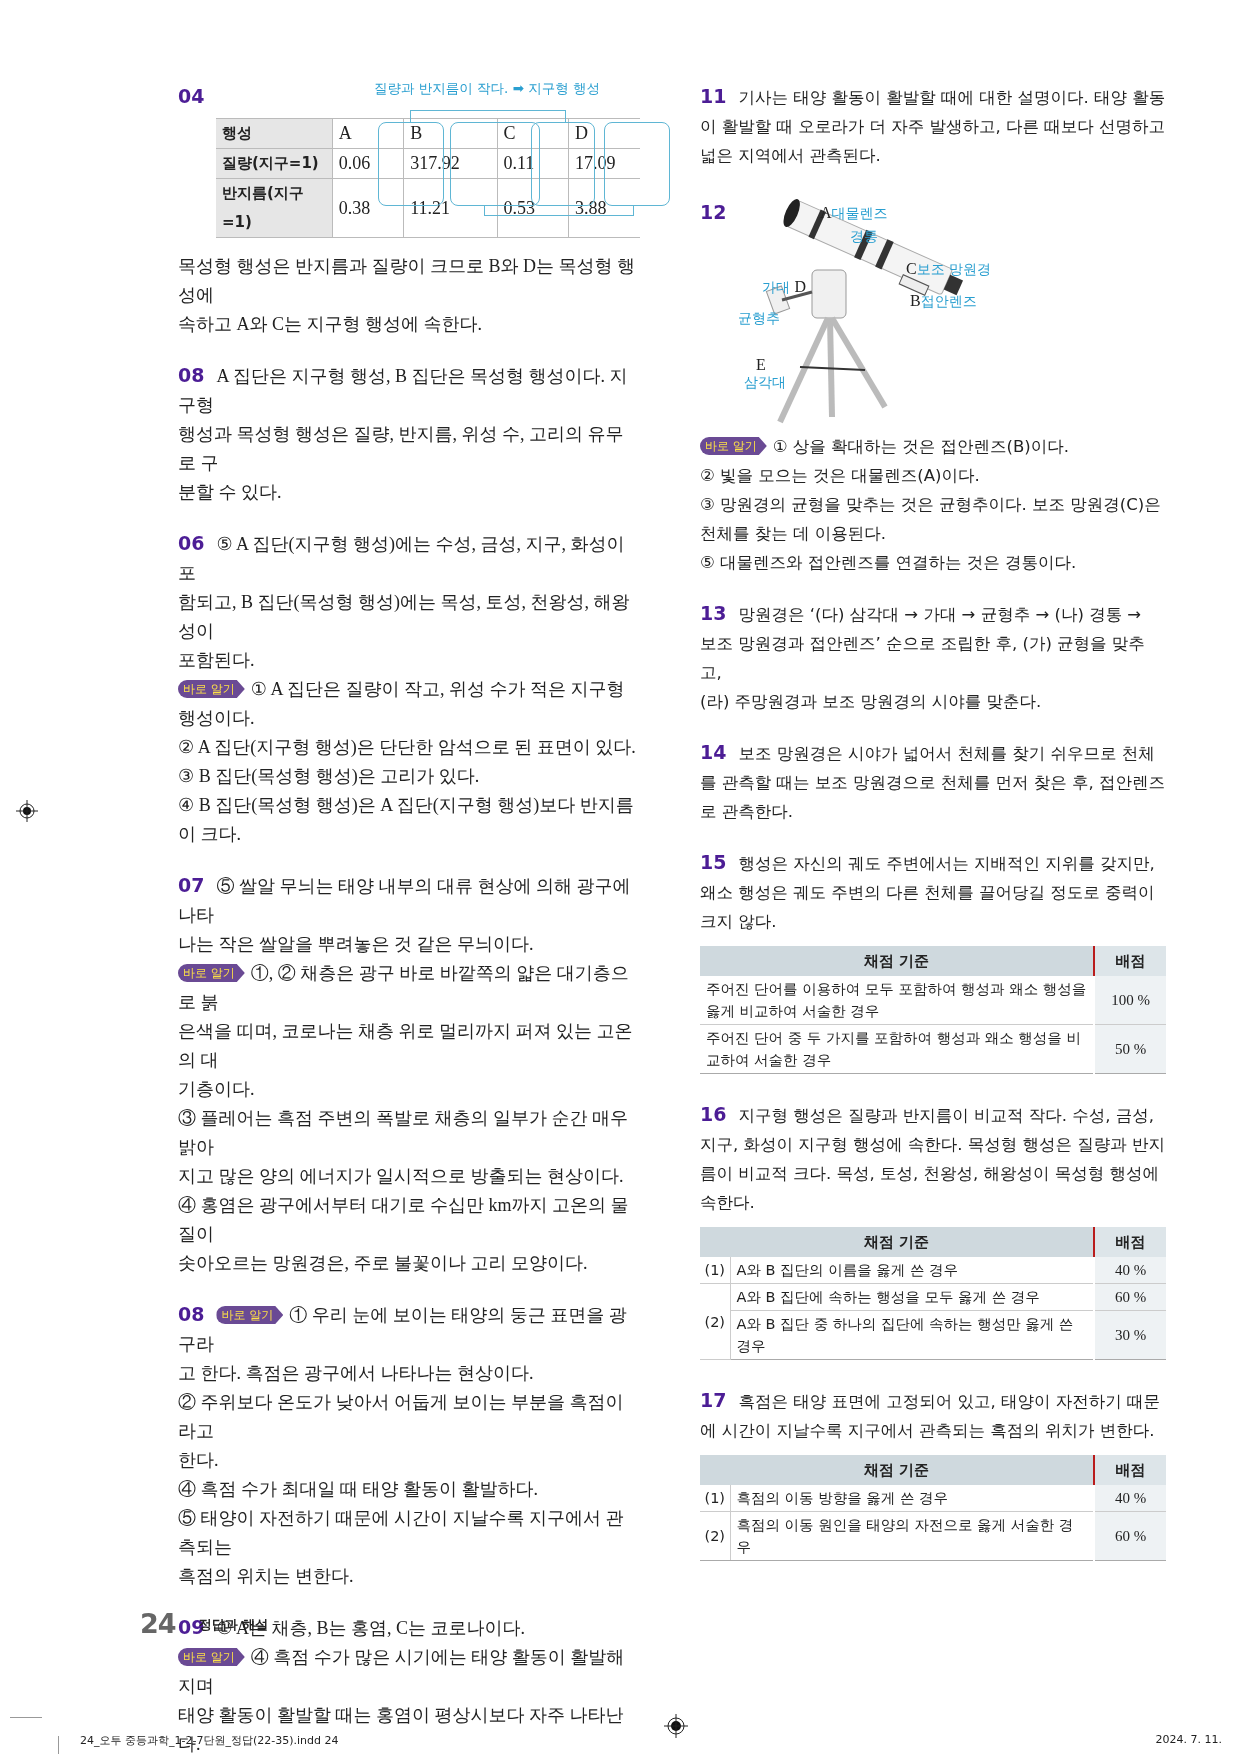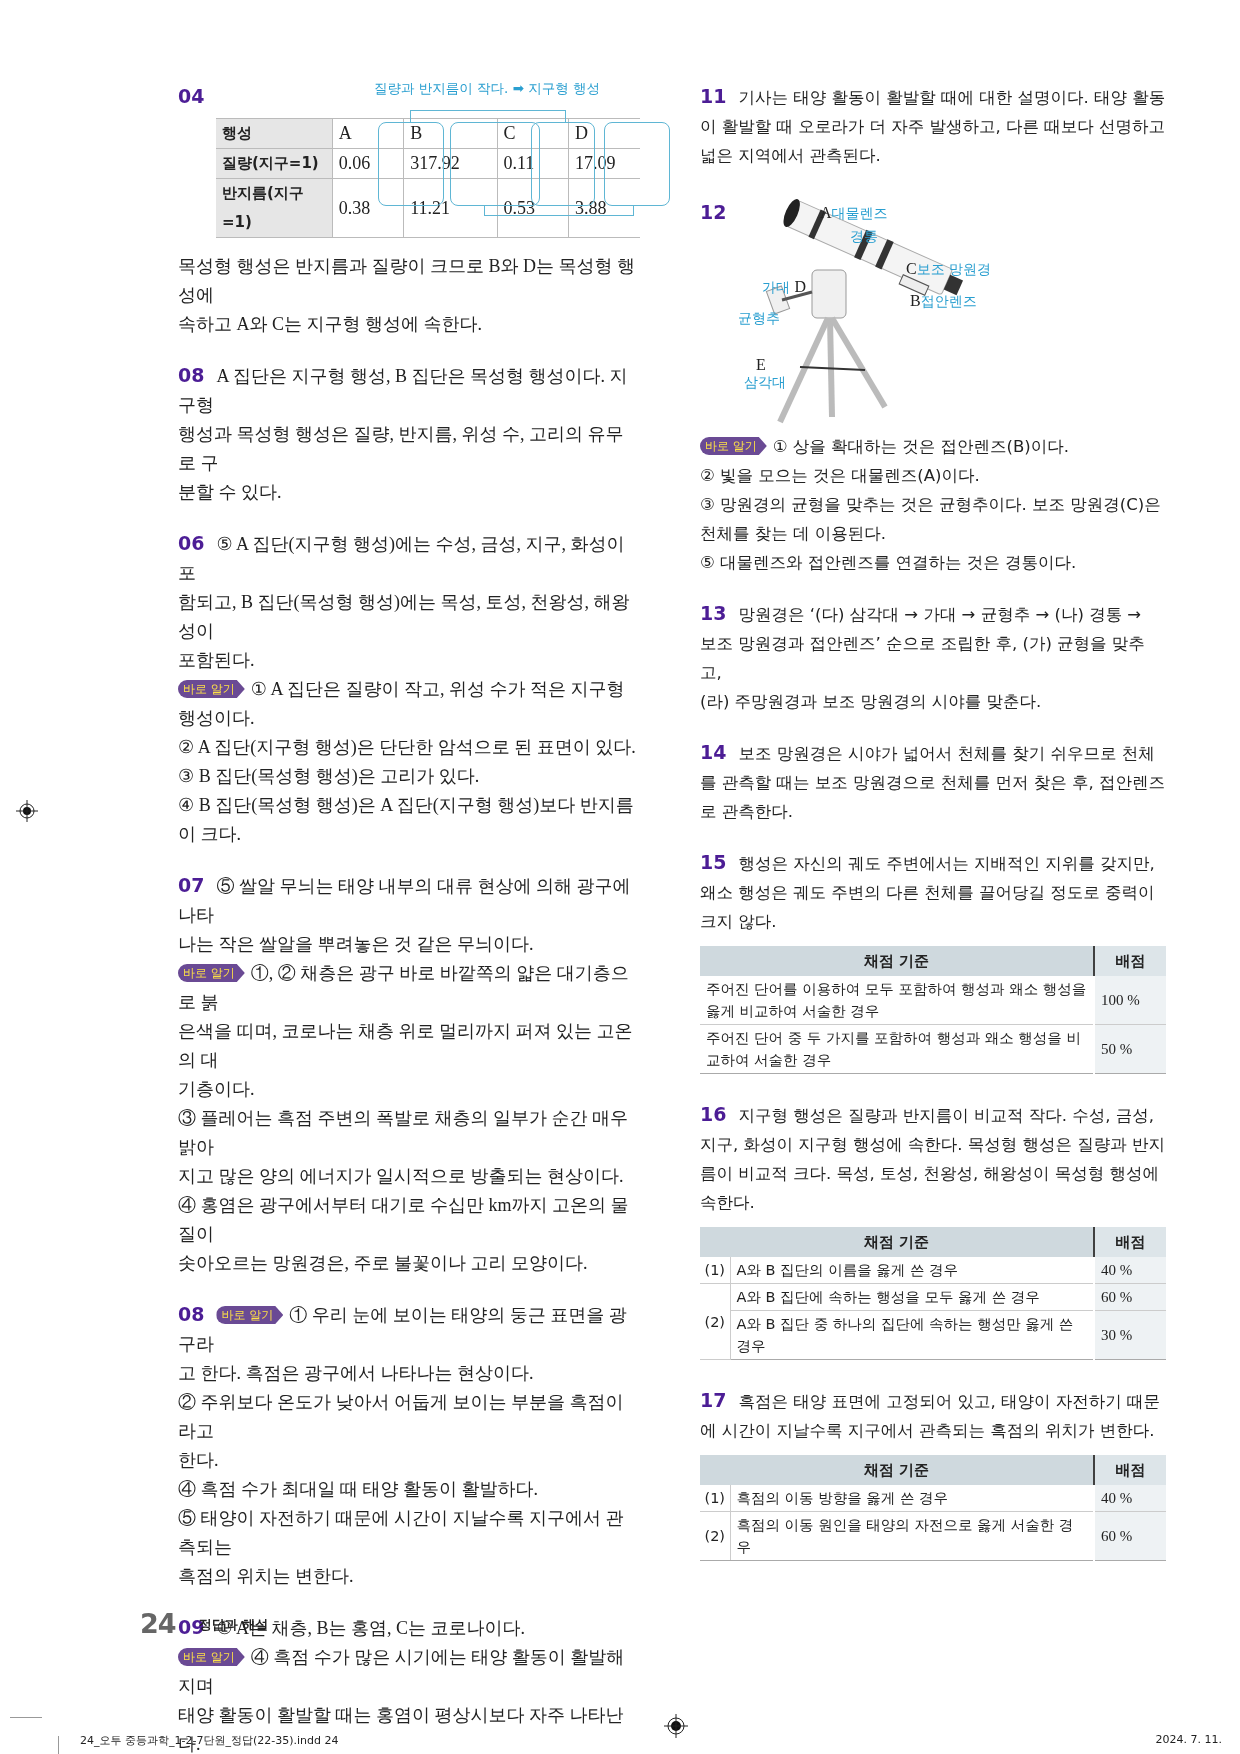--- a/index.html
+++ b/index.html
@@ -20,23 +20,23 @@
 table.planet{position:absolute;left:38px;top:36px;border-collapse:collapse;font-size:18px}
 table.planet td{border-top:1px solid #bbb;border-bottom:1px solid #bbb;border-left:1px solid #bbb;height:30px;text-align:left;padding:0 6px}
 table.planet td.h{background:#e6e6e6;font-family:"DejaVu Sans",sans-serif;font-weight:bold;font-size:15px;width:118px;border-left:none}
 table.planet td.v{width:72px}
 table.planet td.v.b{width:94px}
 .boxcol{position:absolute;border:1.5px solid #5fb6d4;border-radius:8px;top:40px;height:84px}
 .bracket{position:absolute;border:1.5px solid #5fb6d4}
 
 table.score{width:466px;border-collapse:collapse;font-family:"DejaVu Sans",sans-serif;font-size:14.5px;margin:10px 0 26px 0;line-height:22px}
 table.score th{background:#cfd9de;font-weight:bold;height:30px;font-size:15px}
-table.score th.pts{background:#dde5e9;width:72px;border-left:2px solid #404040}
+table.score th.pts{background:#dde5e9;width:72px;border-left:2px solid #b91c1c}
 table.score td{border-bottom:1px solid #ccc;padding:2px 6px;vertical-align:middle}
-table.score td.pts{background:#eef2f4;font-family:"Liberation Serif",serif;font-size:15px;border-left:2px solid #fff}
+table.score td.pts{background:#eef2f4;text-align:center;font-family:"Liberation Serif",serif;font-size:15px;border-left:2px solid #fff}
 table.score td.num{width:30px;text-align:center;border-right:1px solid #ccc;padding:0}
 table.score tr:last-child td{border-bottom:1.5px solid #aaa}
 .footer-page{position:absolute;left:140px;top:1608px;font-family:"DejaVu Sans",sans-serif}
 .footer-page .pn{font-size:27px;font-weight:bold;color:#666;letter-spacing:-1px}
 .footer-page .pl{font-size:13px;font-weight:bold;margin-left:18px;vertical-align:4px}
 .slug{position:absolute;top:1733px;font-family:"DejaVu Sans",sans-serif;font-size:11px;color:#222}
 </style>
 </head>
 <body>
 

